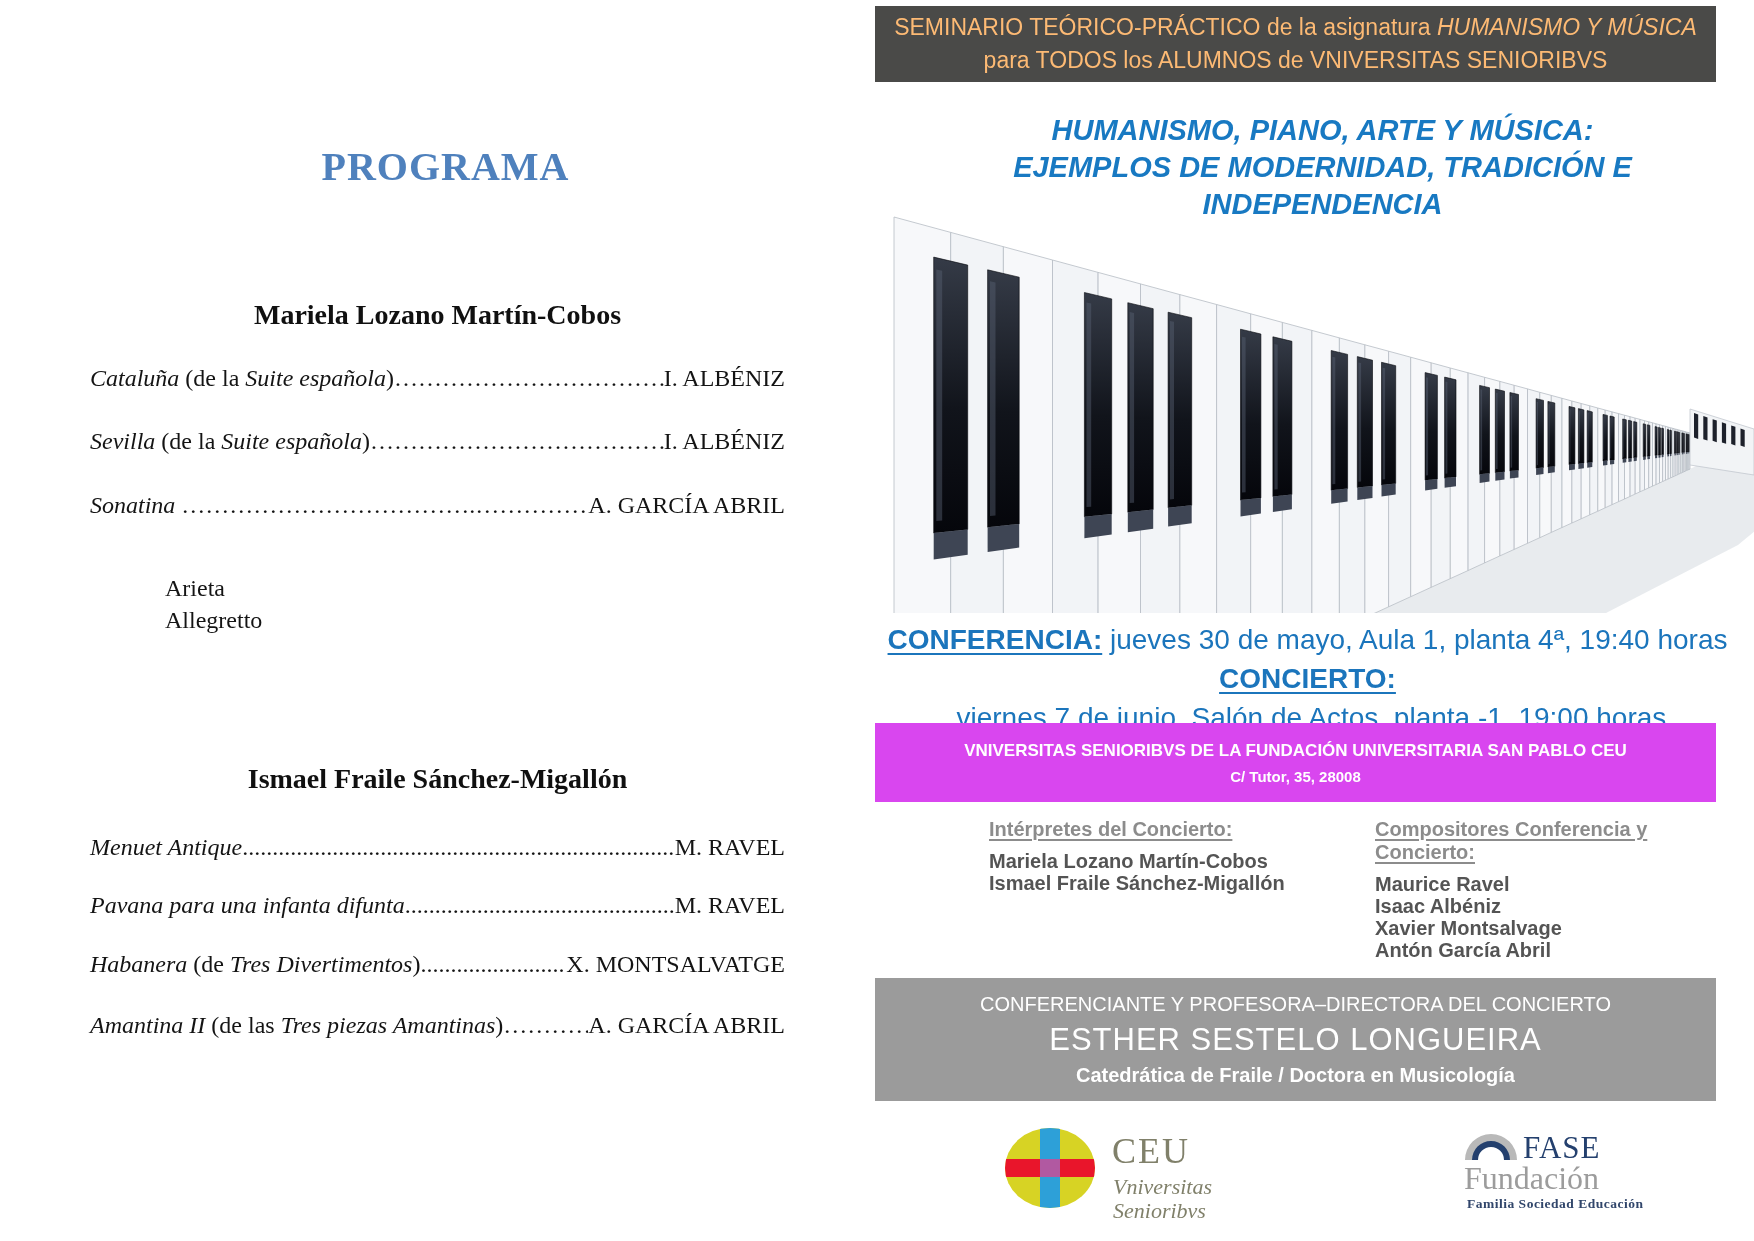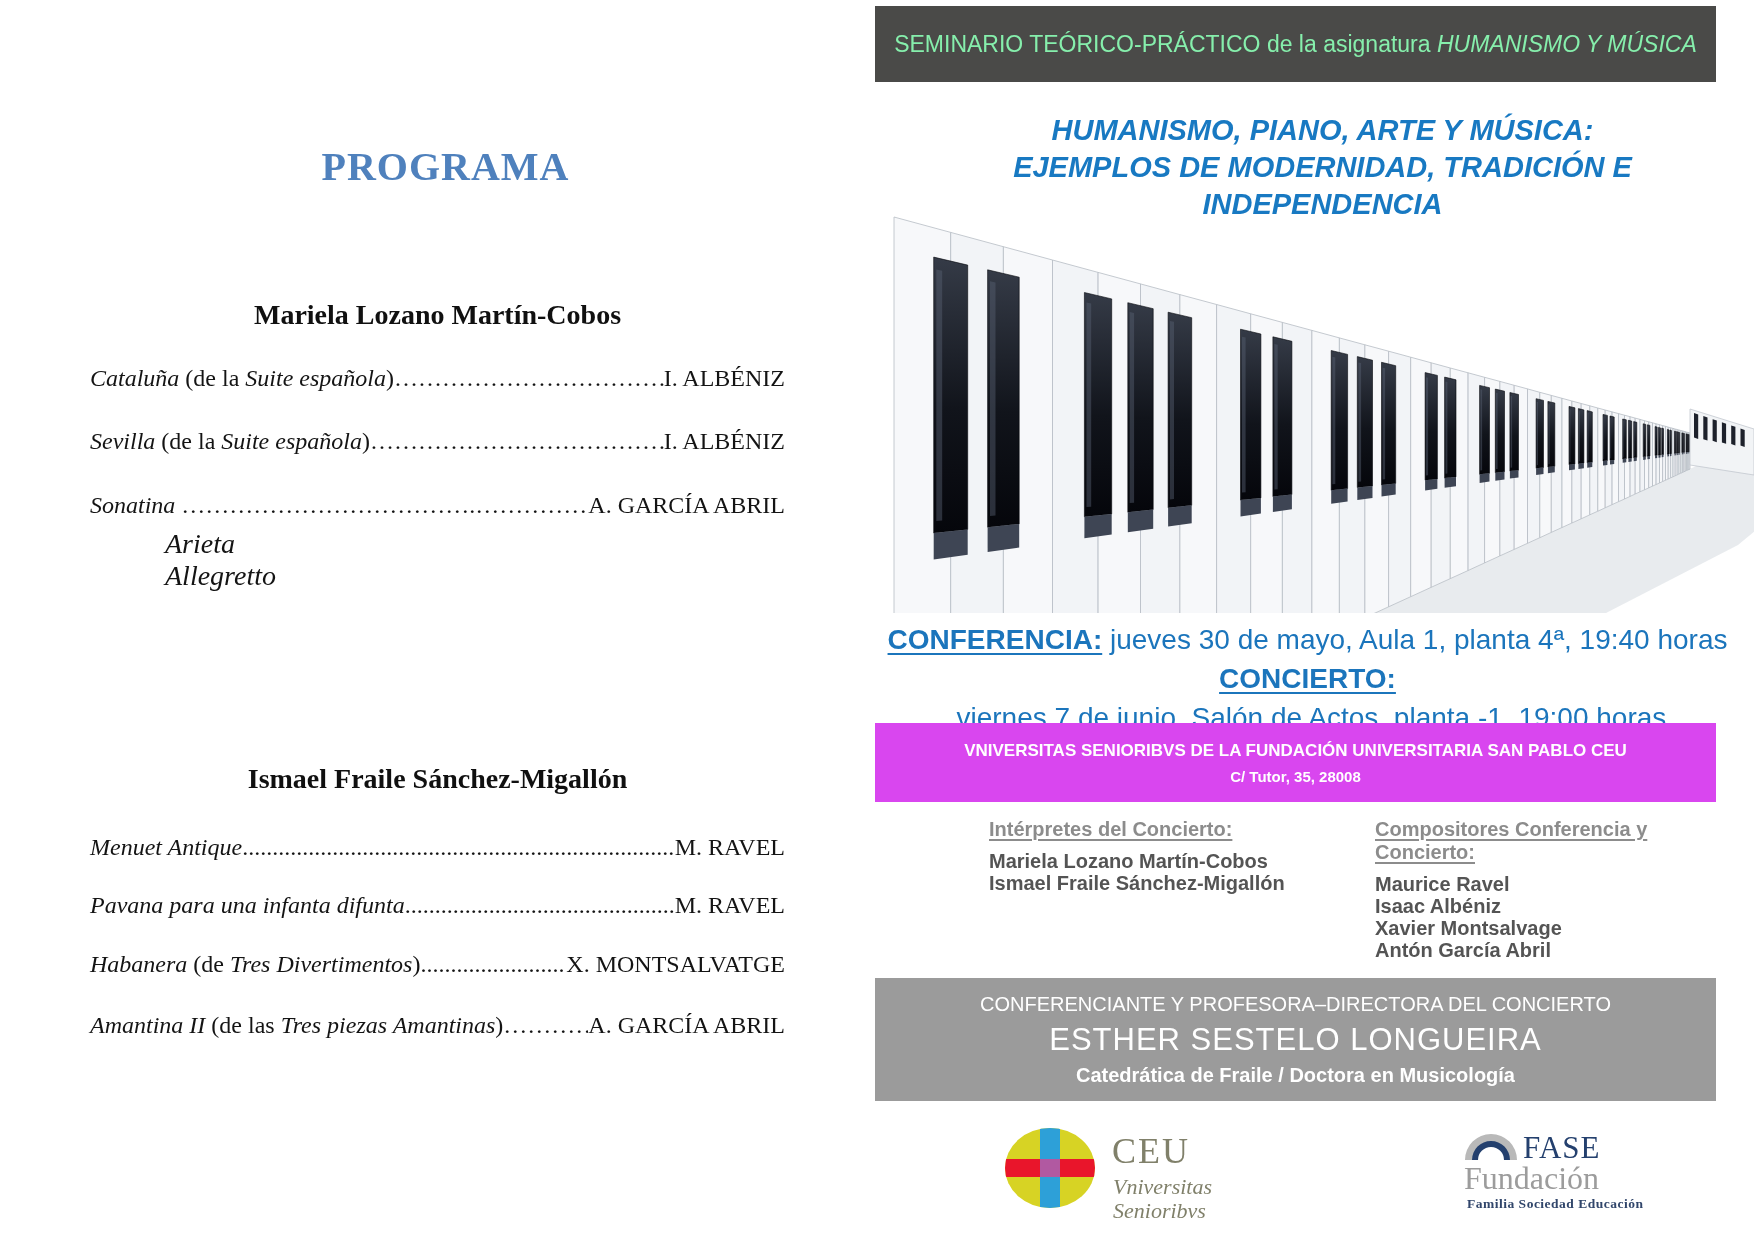--- a/index.html
+++ b/index.html
@@ -10,24 +10,24 @@
   
   .prog-title{position:absolute;left:90px;width:695px;text-align:center;
       font-size:40px;font-weight:bold;color:#4f81bd;letter-spacing:1px;margin:8px;}
   .performer{position:absolute;left:90px;width:695px;text-align:center;
       font-size:28px;font-weight:bold;margin:0;color:#101010;}
   .pline{position:absolute;left:90px;width:695px;display:flex;align-items:baseline;
       font-size:24px;line-height:28px;}
   .pline span{white-space:pre;flex:0 0 auto;}
   .pline .it{font-style:italic;}
   .pline .leader{flex:1 1 0;min-width:8px;overflow:hidden;}
-  .movement{position:absolute;left:165px;font-size:28px;font-style:italic;}
+  .movement{position:absolute;left:165px;font-size:24px;margin-top:47px;}
   .banner{position:absolute;left:875px;top:6px;width:841px;height:76px;background:#4a4a48;
       display:flex;flex-direction:column;justify-content:center;align-items:center;gap:6px;
-      color:#86efac;font-family:"Liberation Sans",sans-serif;font-size:23px;}
+      color:#fdba74;font-family:"Liberation Sans",sans-serif;font-size:23px;}
   .banner .ln{white-space:pre;}
   .banner .em{font-style:italic;}
 
   .poster-title{position:absolute;left:900px;top:112px;width:845px;text-align:center;
       font-family:"Liberation Sans",sans-serif;font-weight:bold;font-style:italic;
       color:#1879c2;font-size:29px;line-height:37px;}
 
   .events{position:absolute;left:875px;top:620px;width:865px;text-align:center;
       font-family:"Liberation Sans",sans-serif;color:#1b75bc;font-size:28px;line-height:39px;}
   .events .lbl{font-weight:bold;text-decoration:underline;text-decoration-thickness:2px;text-underline-offset:4px;}
@@ -126,20 +126,21 @@
         <span>)</span>
         <span class="leader">…………........</span>
         <span>A. GARCÍA ABRIL</span>
     </div>
   </section>
 
   <section>
 
     <div class="banner">
       <div class="ln"><span>SEMINARIO TEÓRICO-PRÁCTICO de la asignatura </span><span class="em">HUMANISMO Y MÚSICA</span></div>
+      <div class="ln">para TODOS los ALUMNOS de VNIVERSITAS SENIORIBVS</div>
     </div>
 
     <div class="poster-title">
       <div>HUMANISMO, PIANO, ARTE Y MÚSICA:</div>
       <div>EJEMPLOS DE MODERNIDAD, TRADICIÓN E INDEPENDENCIA</div>
     </div>
 
     <svg id="piano-svg" class="abs" style="left:890px;top:213px" width="864" height="400" viewBox="0 0 864 400">
       <defs>
         <linearGradient id="bkg" x1="0" y1="0" x2="0" y2="1">

